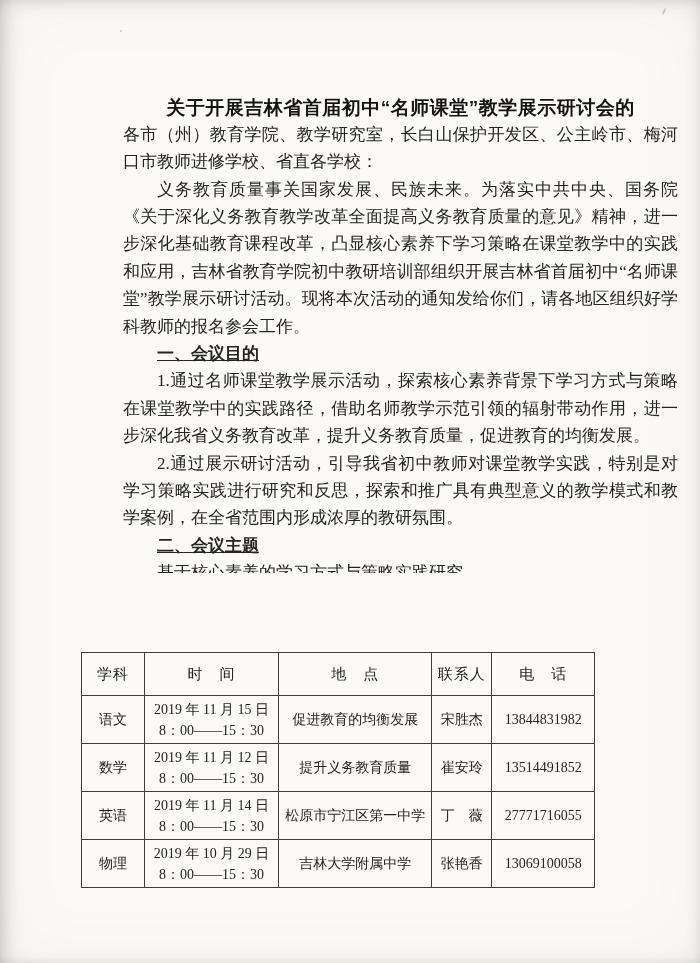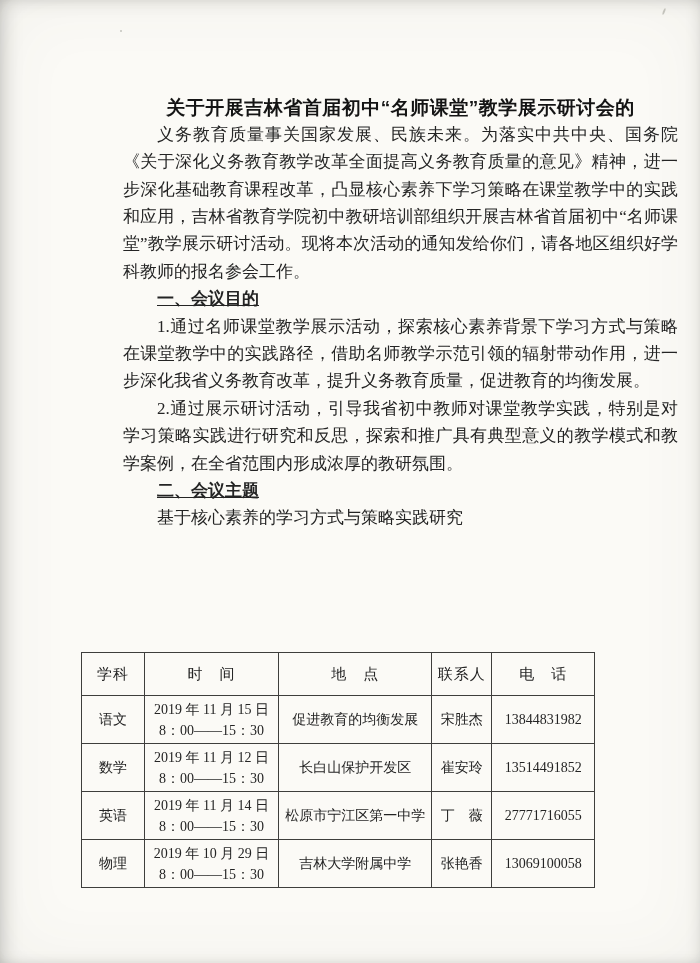--- a/index.html
+++ b/index.html
@@ -104,20 +104,21 @@
 <body>
 
 <div class="scan-page">
   <div class="speck s1"></div>
   <div class="speck s2"></div>
 
   <div class="content">
     <h1 class="doc-title">关于开展吉林省首届初中“名师课堂”教学展示研讨会的</h1>
 
     <div class="body-text">
+      <p>各市（州）教育学院、教学研究室，长白山保护开发区、公主岭市、梅河口市教师进修学校、省直各学校：</p>
       <p class="para-indent">义务教育质量事关国家发展、民族未来。为落实中共中央、国务院《关于深化义务教育教学改革全面提高义务教育质量的意见》精神，进一步深化基础教育课程改革，凸显核心素养下学习策略在课堂教学中的实践和应用，吉林省教育学院初中教研培训部组织开展吉林省首届初中“名师课堂”教学展示研讨活动。现将本次活动的通知发给你们，请各地区组织好学科教师的报名参会工作。</p>
       <p class="sec-heading">一、会议目的</p>
       <p class="para-indent">1.通过名师课堂教学展示活动，探索核心素养背景下学习方式与策略在课堂教学中的实践路径，借助名师教学示范引领的辐射带动作用，进一步深化我省义务教育改革，提升义务教育质量，促进教育的均衡发展。</p>
       <p class="para-indent">2.通过展示研讨活动，引导我省初中教师对课堂教学实践，特别是对学习策略实践进行研究和反思，探索和推广具有典型意义的教学模式和教学案例，在全省范围内形成浓厚的教研氛围。</p>
       <p class="sec-heading">二、会议主题</p>
       <p class="para-indent">基于核心素养的学习方式与策略实践研究</p>
 
     </div>
   </div>
 
@@ -148,21 +149,21 @@
         <td class="c-location">促进教育的均衡发展</td>
         <td class="c-contact">宋胜杰</td>
         <td class="c-phone">13844831982</td>
       </tr>
       <tr>
         <td class="c-subject">数学</td>
         <td class="c-time">
           <div class="dt-line">2019 年 11 月 12 日</div>
           <div class="dt-line">8：00——15：30</div>
         </td>
-        <td class="c-location">长白山保护开发区</td>
+        <td class="c-location">提升义务教育质量</td>
         <td class="c-contact">崔安玲</td>
         <td class="c-phone">13514491852</td>
       </tr>
       <tr>
         <td class="c-subject">英语</td>
         <td class="c-time">
           <div class="dt-line">2019 年 11 月 14 日</div>
           <div class="dt-line">8：00——15：30</div>
         </td>
         <td class="c-location">松原市宁江区第一中学</td>

